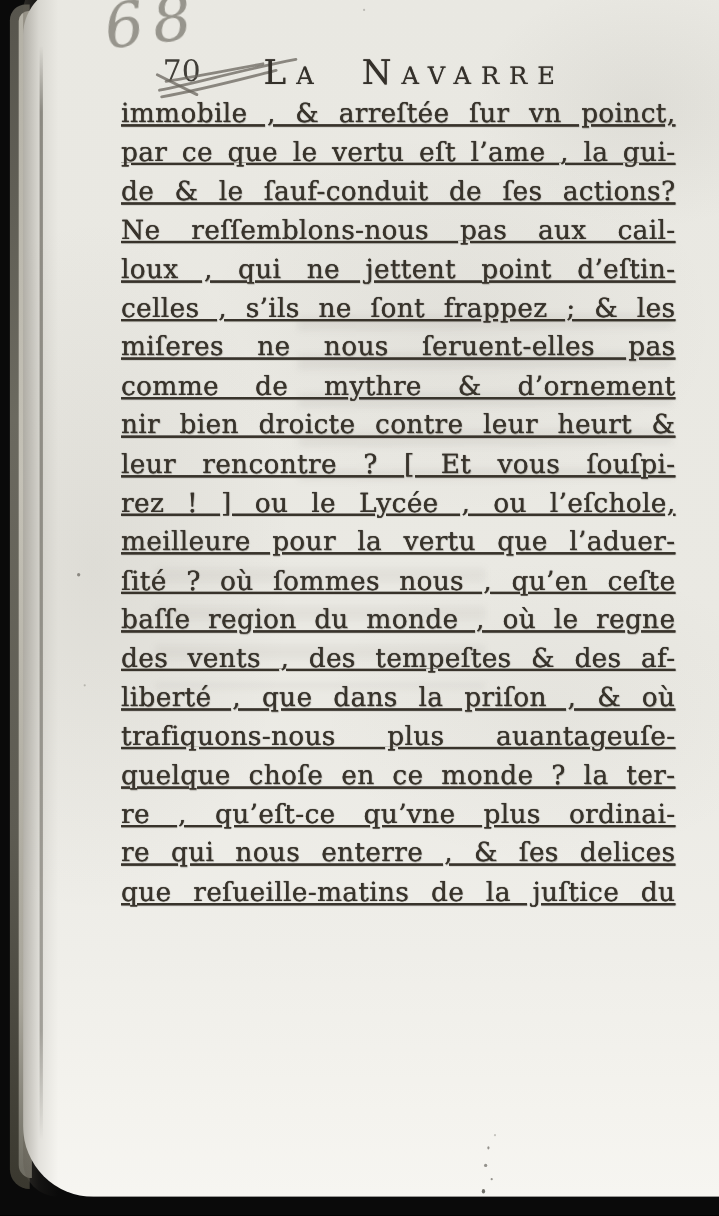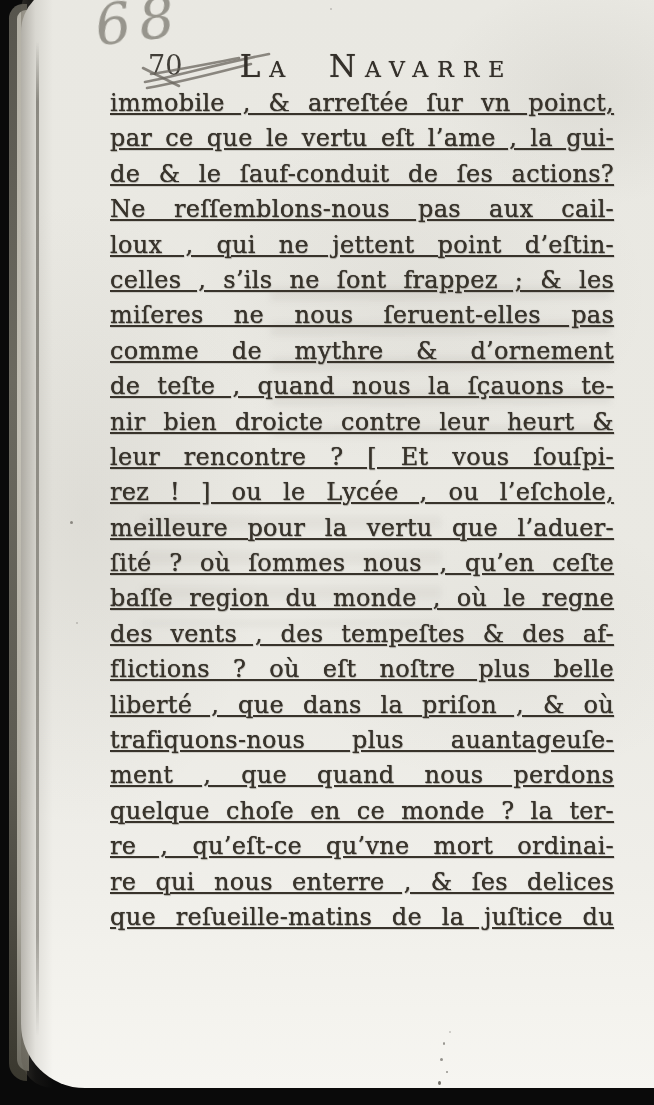--- a/index.html
+++ b/index.html
@@ -129,34 +129,31 @@
 
     <div class="text-block">
         <div class="line">immobile , &amp; arreſtée ſur vn poinct,</div>
         <div class="line">par ce que le vertu eſt l’ame , la gui-</div>
         <div class="line">de &amp; le ſauf-conduit de ſes actions?</div>
         <div class="line">Ne reſſemblons-nous pas aux cail-</div>
         <div class="line">loux , qui ne jettent point d’eſtin-</div>
         <div class="line">celles , s’ils ne ſont frappez ; &amp; les</div>
         <div class="line">miſeres ne nous ſeruent-elles pas</div>
         <div class="line">comme de mythre &amp; d’ornement</div>
-        <div class="line">de teſte , quand nous la ſçauons te-</div>
         <div class="line">nir bien droicte contre leur heurt &amp;</div>
         <div class="line">leur rencontre ? [ Et vous ſouſpi-</div>
         <div class="line">rez ! ] ou le Lycée , ou l’eſchole,</div>
         <div class="line">meilleure pour la vertu que l’aduer-</div>
         <div class="line">ſité ? où ſommes nous , qu’en ceſte</div>
         <div class="line">baſſe region du monde , où le regne</div>
         <div class="line">des vents , des tempeſtes &amp; des af-</div>
-        <div class="line">flictions ? où eſt noſtre plus belle</div>
         <div class="line">liberté , que dans la priſon , &amp; où</div>
         <div class="line">trafiquons-nous plus auantageuſe-</div>
-        <div class="line">ment , que quand nous perdons</div>
         <div class="line">quelque choſe en ce monde ? la ter-</div>
-        <div class="line">re , qu’eſt-ce qu’vne mort ordinai-</div>
+        <div class="line">re , qu’eſt-ce qu’vne plus ordinai-</div>
         <div class="line">re qui nous enterre , &amp; ſes delices</div>
         <div class="line">que reſueille-matins de la juſtice du</div>
       </div>
 
     <div class="speck s1"></div>
     <div class="speck s2"></div>
     <div class="speck s3"></div>
     <div class="speck s4"></div>
     <div class="speck s5"></div>
     <div class="speck s6"></div>

